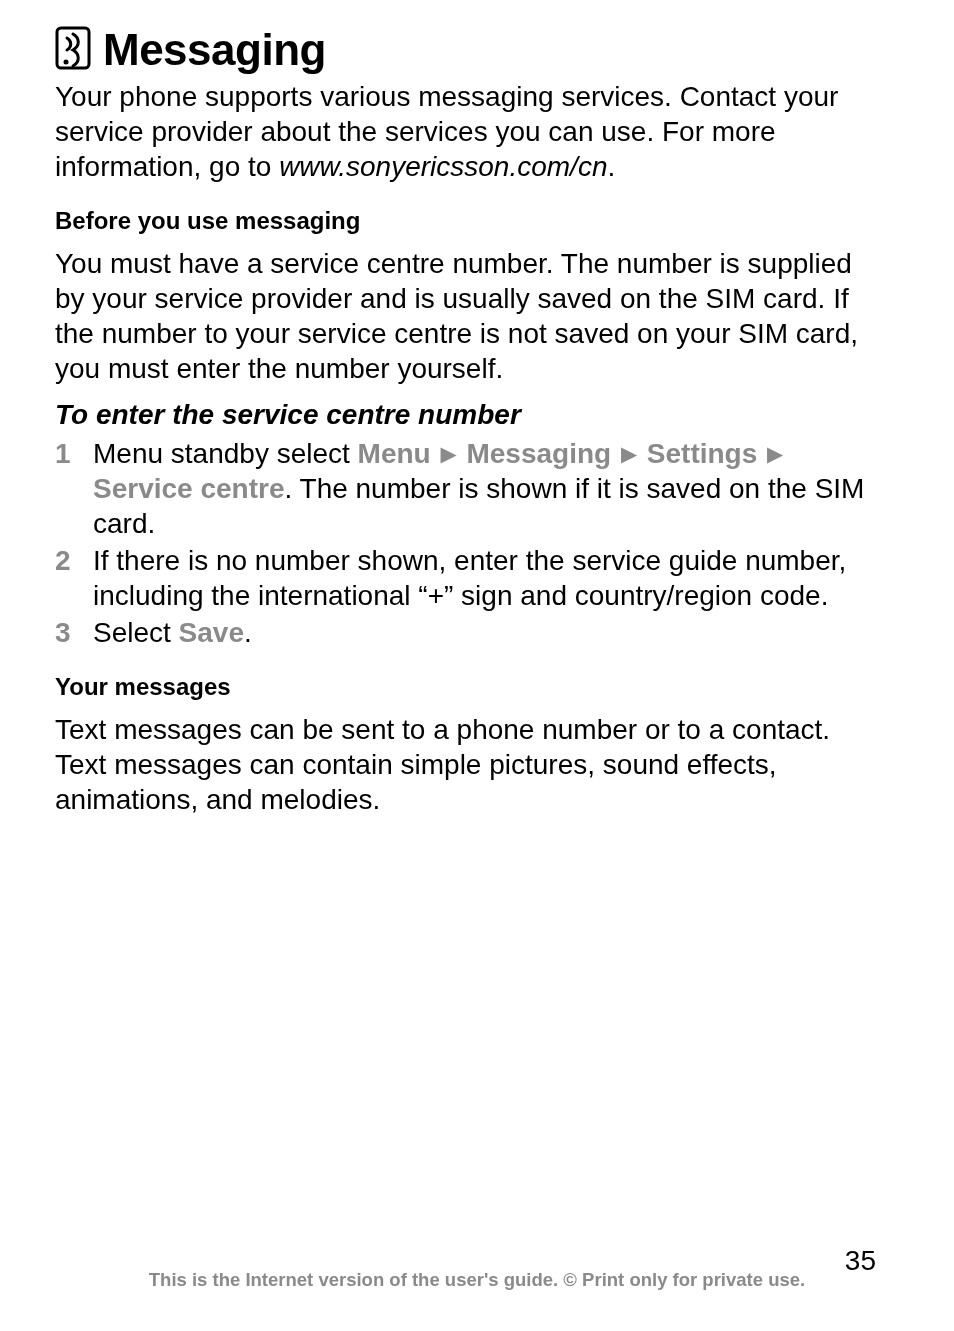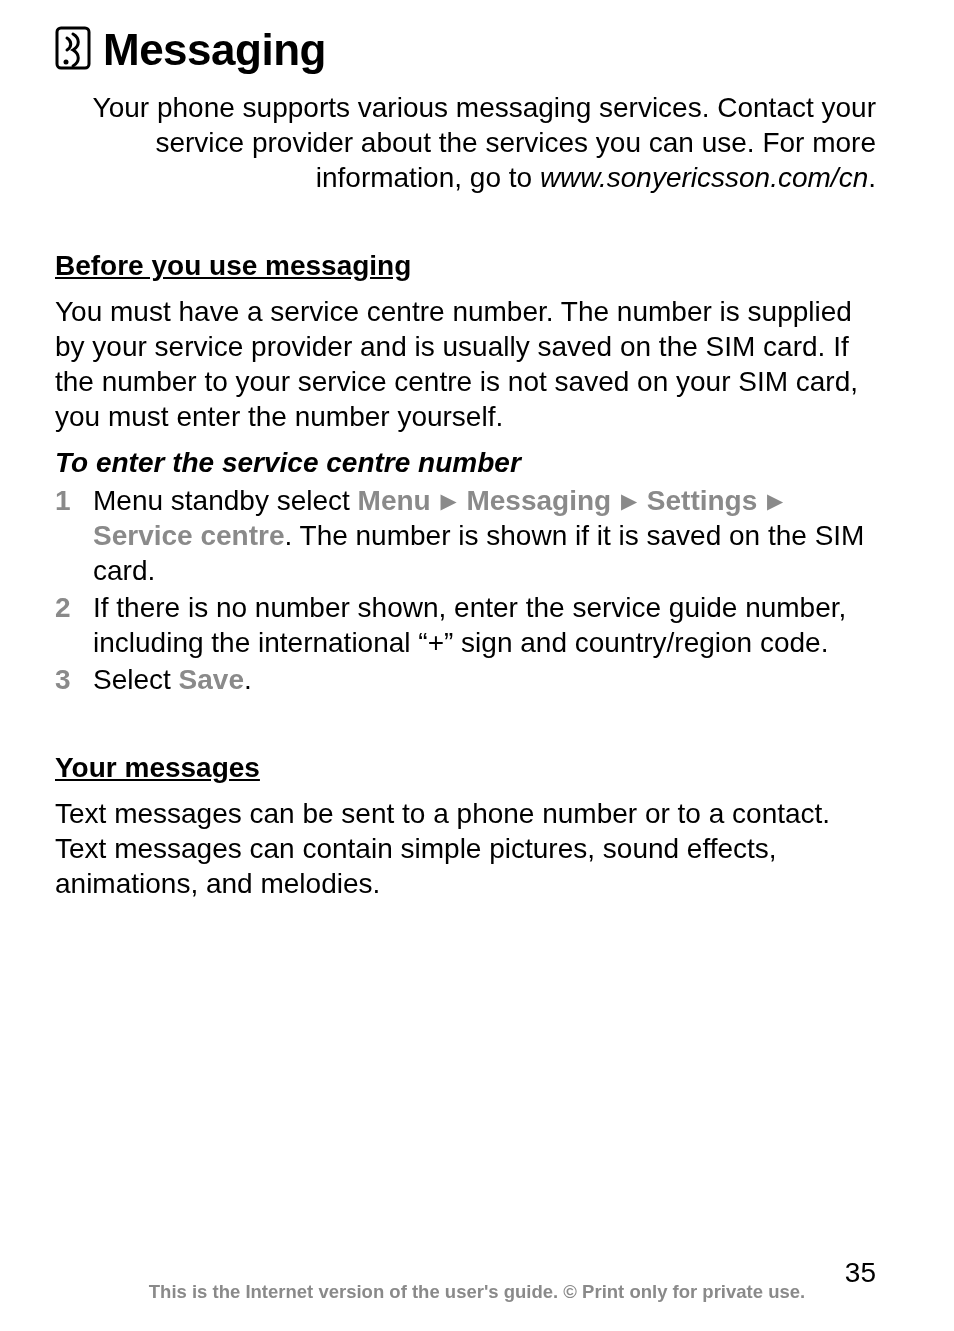--- a/index.html
+++ b/index.html
@@ -35,32 +35,30 @@
     }
     h1.title {
       font-weight: 700;
       font-size: 44px;
       line-height: 1.05;
       letter-spacing: -0.5px;
     }
     .intro {
       font-size: 28px;
       line-height: 1.25;
-      margin-top: 16px;
-      text-align: right;
+      margin-top: 5px;
     }
     .intro .url {
       font-style: italic;
     }
     h2.section {
       font-weight: 700;
-      font-size: 28px;
+      font-size: 24px;
       line-height: 1.1;
-      margin-top: 56px;
-      text-decoration: underline;
+      margin-top: 24px;
     }
     .section-body {
       font-size: 28px;
       line-height: 1.25;
       margin-top: 12px;
     }
     h3.subhead {
       font-weight: 700;
       font-style: italic;
       font-size: 28px;
@@ -96,21 +94,21 @@
     .arrow {
       color: #8a8a8a;
       display: inline-block;
       margin: 0 2px;
       position: relative;
       top: -2px;
       font-size: 21px;
     }
     .footer {
       position: absolute;
-      bottom: 28px;
+      bottom: 40px;
       left: 0;
       width: 954px;
     }
     .page-number {
       position: absolute;
       right: 78px;
       bottom: 14px;
       font-size: 28px;
     }
     .footer-text {

